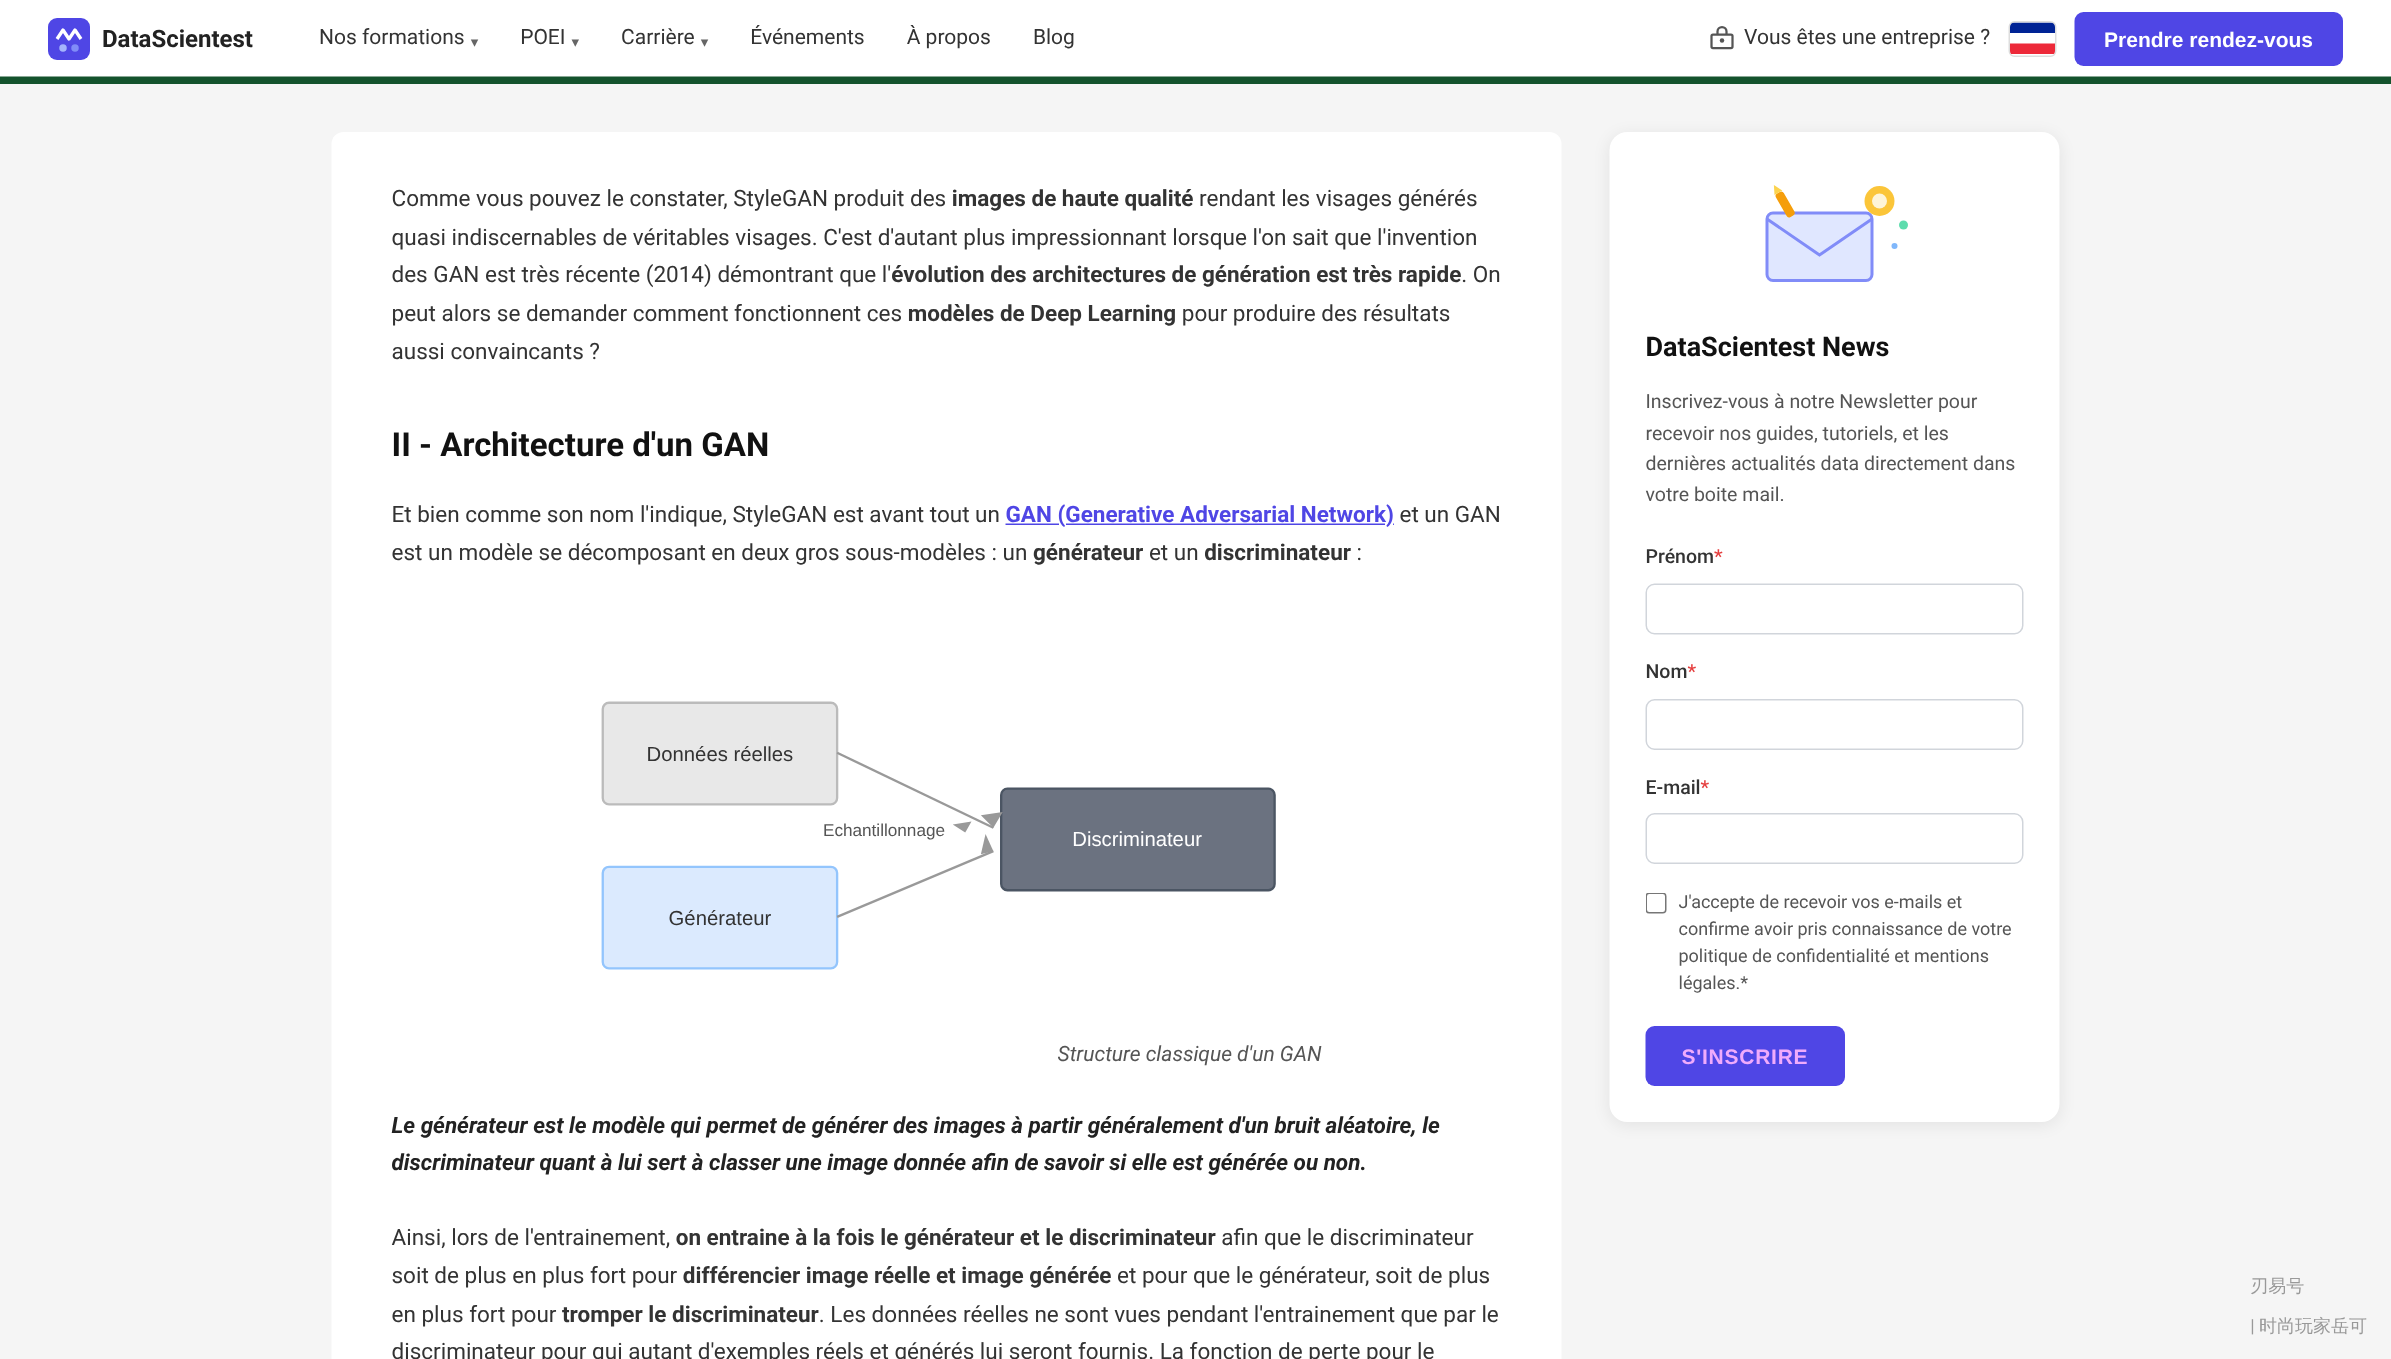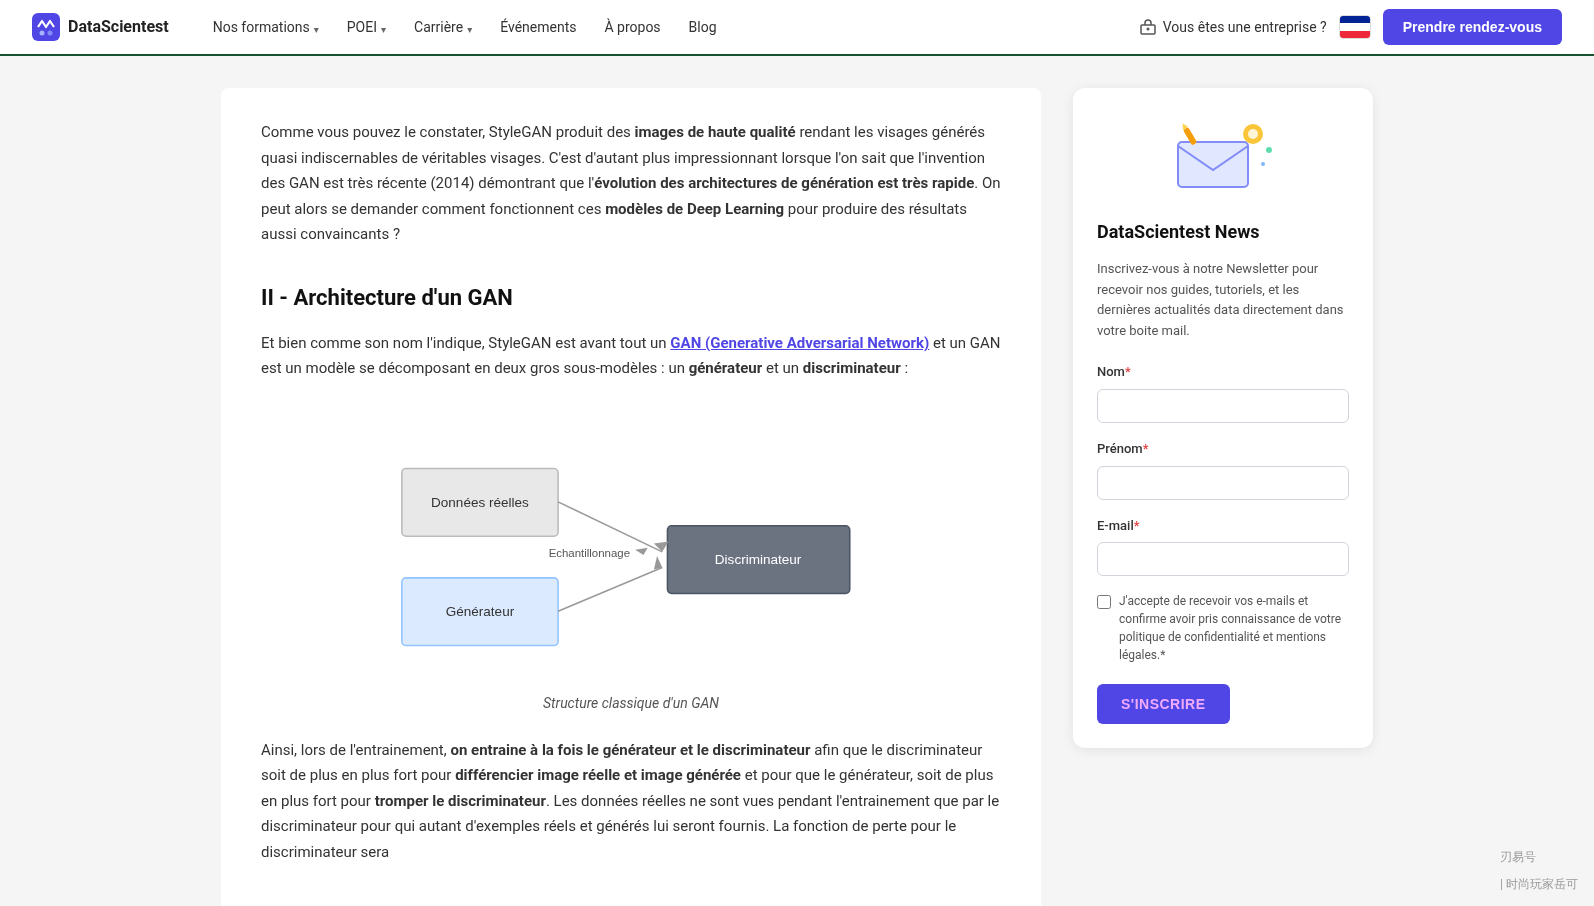--- a/index.html
+++ b/index.html
@@ -1,21 +1,21 @@
 <!DOCTYPE html>
 <html><head>
   <meta charset="utf-8">
   <style>
     * { box-sizing: border-box; margin: 0; padding: 0; }
     body { font-family: -apple-system, BlinkMacSystemFont, 'Segoe UI', Roboto, Arial, sans-serif; background: #f5f5f5; color: #222; font-size: 15px; line-height: 1.6; }
 
     
     .navbar {
       background: #fff;
-      border-bottom: 2px solid #14532d;
+      border-bottom: 5px solid #14532d;
       position: sticky;
       top: 0;
       z-index: 100;
       height: 56px;
       display: flex;
       align-items: center;
       padding: 0 32px;
       gap: 0;
     }
     .navbar-logo {
@@ -129,21 +129,21 @@
     
     .diagram-container {
       margin: 24px auto;
       width: 500px;
       position: relative;
     }
     .diagram-svg-wrapper {
       width: 100%;
     }
     .diagram-caption {
-      text-align: center;
+      text-align: right;
       font-style: italic;
       color: #555;
       font-size: 14px;
       margin-top: 8px;
     }
 
     
     .article-blockquote {
       font-size: 15px;
       font-style: italic;
@@ -331,20 +331,21 @@
           <polygon points="270,155 262,157 265,144" fill="#999"></polygon>
 
           <text x="200" y="145" text-anchor="middle" font-size="11" fill="#555" font-family="Arial, sans-serif">Echantillonnage</text>
 
           <polygon points="252,143 244,138 256,136" fill="#999"></polygon>
         </svg>
       </div>
       <p class="diagram-caption">Structure classique d'un GAN</p>
     </div>
 
+    <p class="article-blockquote">Le générateur est le modèle qui permet de générer des images à partir généralement d'un bruit aléatoire, le discriminateur quant à lui sert à classer une image donnée afin de savoir si elle est générée ou non.</p>
 
     <p class="article-text">
       <span>Ainsi, lors de l'entrainement, </span><span class="bold">on entraine à la fois le générateur et le discriminateur</span><span> afin que le discriminateur soit de plus en plus fort pour </span><span class="bold">différencier image réelle et image générée</span><span> et pour que le générateur, soit de plus en plus fort pour </span><span class="bold">tromper le discriminateur</span><span>. Les données réelles ne sont vues pendant l'entrainement que par le discriminateur pour qui autant d'exemples réels et générés lui seront fournis. La fonction de perte pour le discriminateur sera </span>
     </p>
 
   </article>
 
   <aside class="sidebar">
     <div class="sidebar-card">
 
@@ -361,37 +362,37 @@
           <circle cx="106" cy="38" r="3" fill="#34d399" opacity="0.8"></circle>
           <circle cx="100" cy="52" r="2" fill="#60a5fa" opacity="0.8"></circle>
 
           <rect x="20" y="18" width="6" height="18" rx="2" fill="#f59e0b" transform="rotate(-30 20 18)"></rect>
           <polygon points="20,18 26,18 23,12" fill="#fcd34d" transform="rotate(-30 20 18)"></polygon>
         </svg>
       </div>
 
       <h3 class="sidebar-title">DataScientest News</h3>
       <p class="sidebar-desc">Inscrivez-vous à notre Newsletter pour recevoir nos guides, tutoriels, et les dernières actualités data directement dans votre boite mail.</p>
+
+      <div class="form-group">
+        <label class="form-label">
+          <span>Prénom</span><span class="required">*</span>
+        </label>
+        <input type="text" class="form-input" value="" style="">
+      </div>
 
       <div class="form-group">
         <label class="form-label">
           <span>Nom</span><span class="required">*</span>
         </label>
         <input type="text" class="form-input" value="" style="">
       </div>
 
       <div class="form-group">
         <label class="form-label">
-          <span>Prénom</span><span class="required">*</span>
-        </label>
-        <input type="text" class="form-input" value="" style="">
-      </div>
-
-      <div class="form-group">
-        <label class="form-label">
           <span>E-mail</span><span class="required">*</span>
         </label>
         <input type="email" class="form-input" value="" style="">
       </div>
 
       <div class="checkbox-row">
         <input type="checkbox" class="checkbox-input" style="">
         <label class="checkbox-label">
           <span>J'accepte de recevoir vos e-mails et confirme avoir pris connaissance de votre politique de confidentialité et mentions légales.</span><span class="required">*</span>
         </label>

